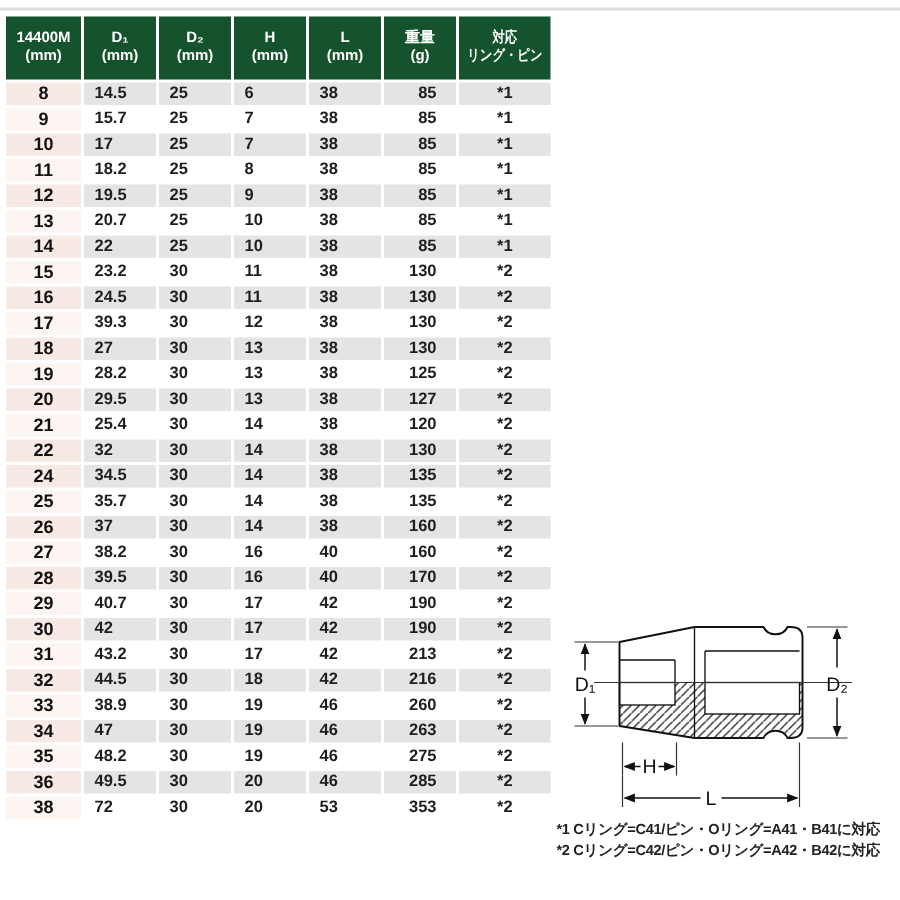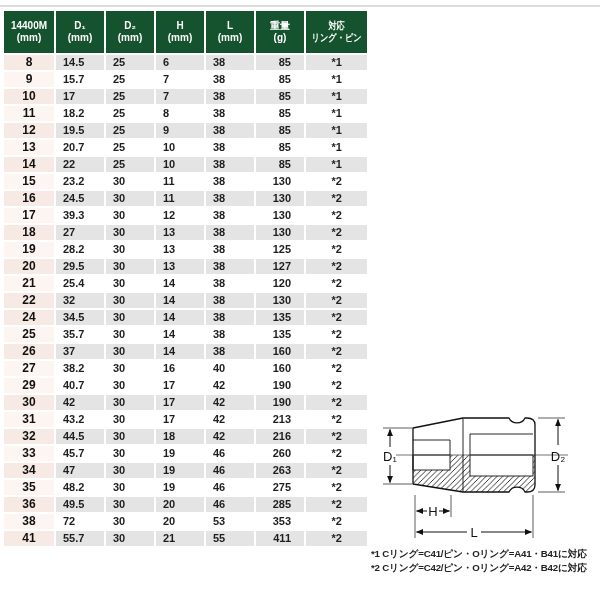--- a/index.html
+++ b/index.html
@@ -265,20 +265,29 @@
       </tr>
       <tr>
         <td class="c0">27</td>
         <td class="c1">38.2</td>
         <td class="c2">30</td>
         <td class="c3">16</td>
         <td class="c4">40</td>
         <td class="c5">160</td>
         <td class="c6">*2</td>
       </tr>
+      <tr class="shaded">
+        <td class="c0">28</td>
+        <td class="c1">39.5</td>
+        <td class="c2">30</td>
+        <td class="c3">16</td>
+        <td class="c4">40</td>
+        <td class="c5">170</td>
+        <td class="c6">*2</td>
+      </tr>
       <tr>
         <td class="c0">29</td>
         <td class="c1">40.7</td>
         <td class="c2">30</td>
         <td class="c3">17</td>
         <td class="c4">42</td>
         <td class="c5">190</td>
         <td class="c6">*2</td>
       </tr>
       <tr class="shaded">
@@ -303,21 +312,21 @@
         <td class="c0">32</td>
         <td class="c1">44.5</td>
         <td class="c2">30</td>
         <td class="c3">18</td>
         <td class="c4">42</td>
         <td class="c5">216</td>
         <td class="c6">*2</td>
       </tr>
       <tr>
         <td class="c0">33</td>
-        <td class="c1">45.7</td>
+        <td class="c1">38.9</td>
         <td class="c2">30</td>
         <td class="c3">19</td>
         <td class="c4">46</td>
         <td class="c5">260</td>
         <td class="c6">*2</td>
       </tr>
       <tr class="shaded">
         <td class="c0">34</td>
         <td class="c1">47</td>
         <td class="c2">30</td>
@@ -344,29 +353,20 @@
         <td class="c5">285</td>
         <td class="c6">*2</td>
       </tr>
       <tr>
         <td class="c0">38</td>
         <td class="c1">72</td>
         <td class="c2">30</td>
         <td class="c3">20</td>
         <td class="c4">53</td>
         <td class="c5">353</td>
-        <td class="c6">*2</td>
-      </tr>
-      <tr class="shaded">
-        <td class="c0">41</td>
-        <td class="c1">55.7</td>
-        <td class="c2">30</td>
-        <td class="c3">21</td>
-        <td class="c4">55</td>
-        <td class="c5">411</td>
         <td class="c6">*2</td>
       </tr>
     </tbody>
 </table>
 
 <svg class="diagram" viewBox="0 0 232 142">
   <defs>
     <pattern id="hatch" patternUnits="userSpaceOnUse" width="5.5" height="5.5">
       <path d="M0,5.5 L5.5,0" stroke="#222" stroke-width="0.9"></path>
     </pattern>

